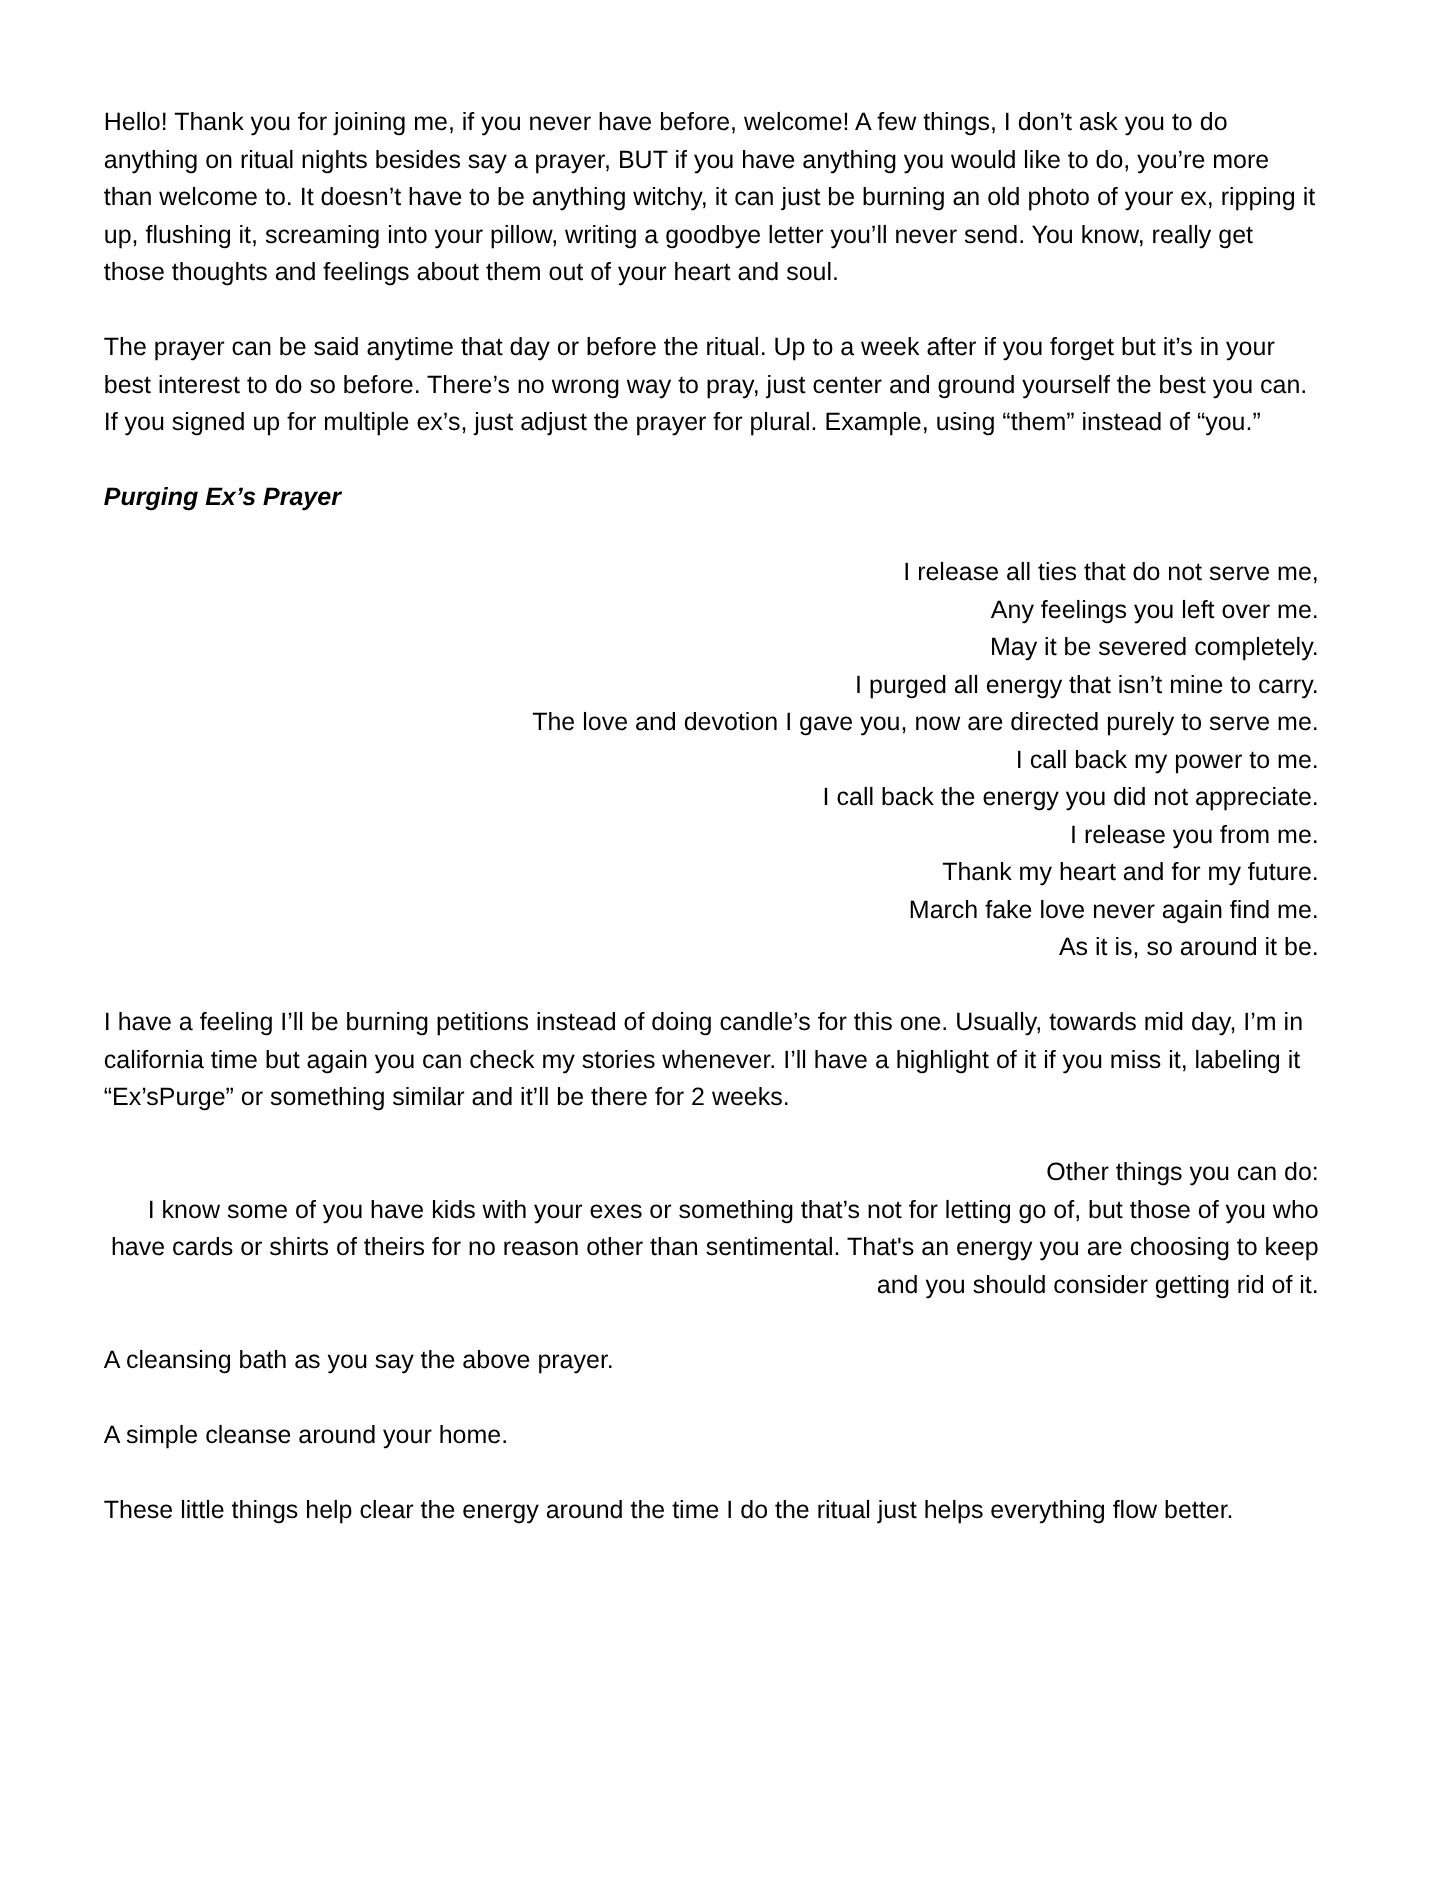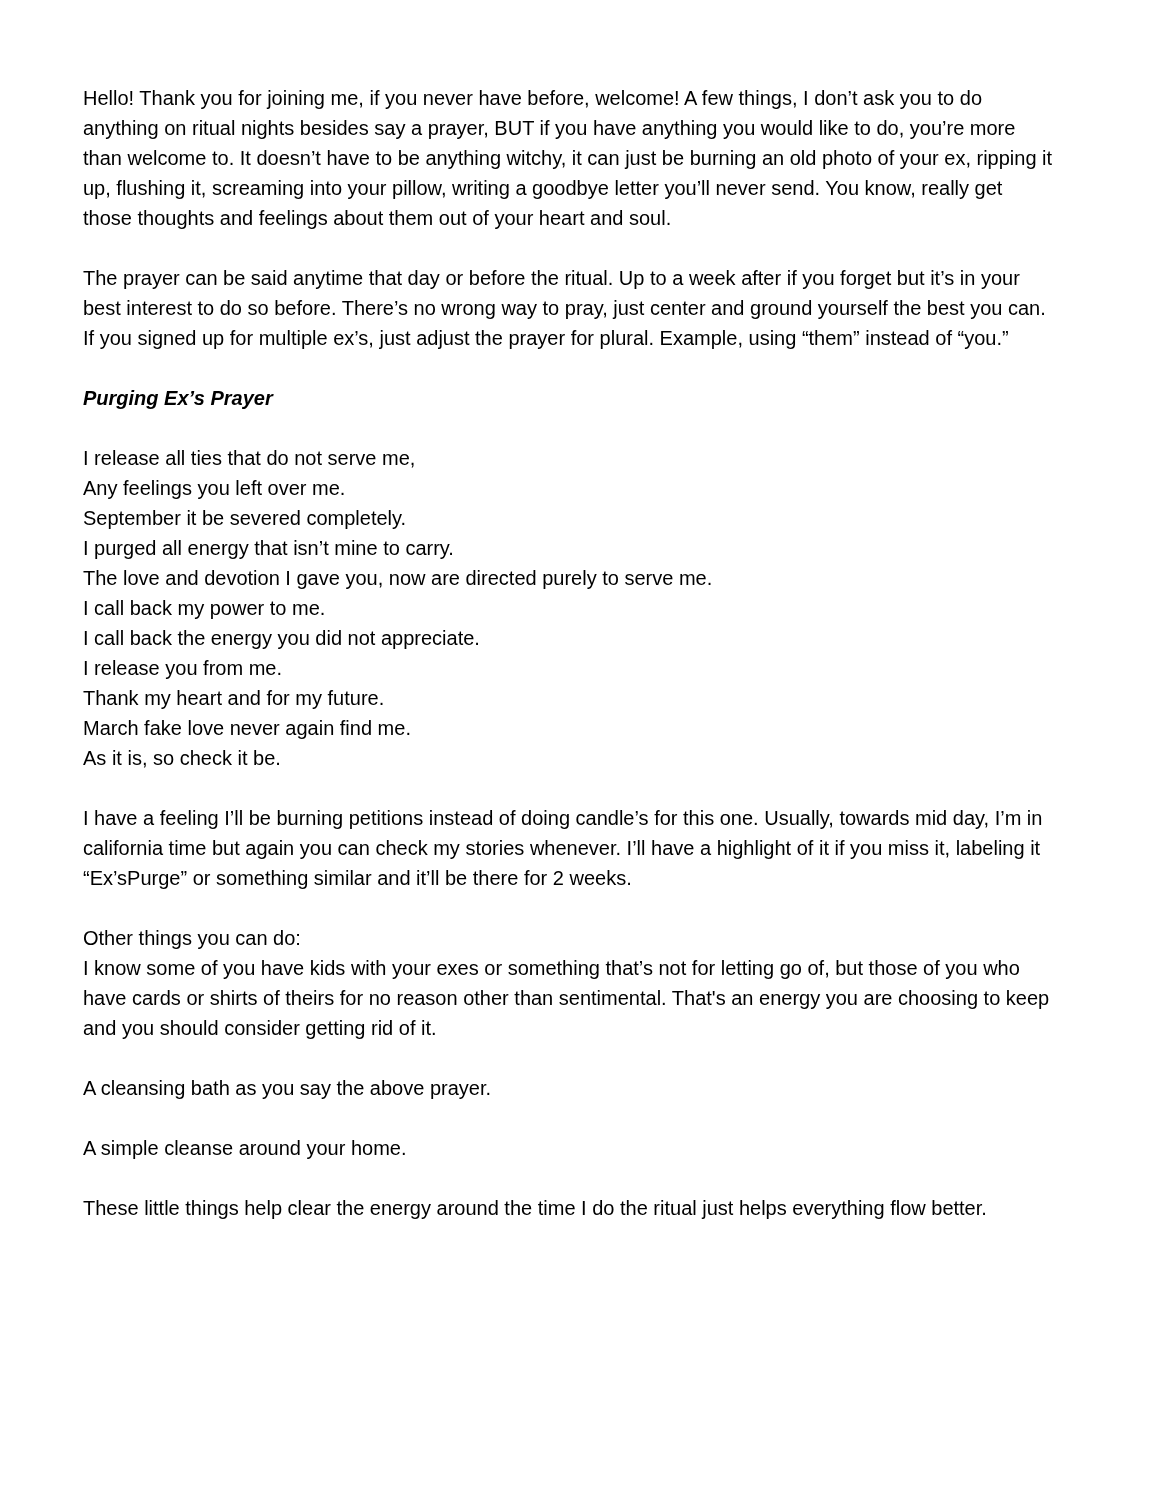--- a/index.html
+++ b/index.html
@@ -27,45 +27,46 @@
   .heading {
     margin: 0 0 30px 0;
     font-size: 20px;
     line-height: 30px;
     font-weight: 700;
     font-style: italic;
   }
   .line {
     font-size: 20px;
     line-height: 30px;
+    text-align: right;
   }
 </style>
 </head>
 <body style="background: rgb(255, 255, 255); color: rgb(0, 0, 0);">
 
 <div class="page">
 
   <p class="para">Hello! Thank you for joining me, if you never have before, welcome! A few things, I don’t ask you to do anything on ritual nights besides say a prayer, BUT if you have anything you would like to do, you’re more than welcome to. It doesn’t have to be anything witchy, it can just be burning an old photo of your ex, ripping it up, flushing it, screaming into your pillow, writing a goodbye letter you’ll never send. You know, really get those thoughts and feelings about them out of your heart and soul.</p>
 
   <p class="para">The prayer can be said anytime that day or before the ritual. Up to a week after if you forget but it’s in your best interest to do so before. There’s no wrong way to pray, just center and ground yourself the best you can. If you signed up for multiple ex’s, just adjust the prayer for plural. Example, using “them” instead of “you.”</p>
 
   <h2 class="heading">Purging Ex’s Prayer</h2>
 
   <div class="para">
     <div class="line">I release all ties that do not serve me,</div>
     <div class="line">Any feelings you left over me.</div>
-    <div class="line">September it be severed completely.</div>
+    <div class="line">May it be severed completely.</div>
     <div class="line">I purged all energy that isn’t mine to carry.</div>
     <div class="line">The love and devotion I gave you, now are directed purely to serve me.</div>
     <div class="line">I call back my power to me.</div>
     <div class="line">I call back the energy you did not appreciate.</div>
     <div class="line">I release you from me.</div>
     <div class="line">Thank my heart and for my future.</div>
     <div class="line">March fake love never again find me.</div>
-    <div class="line">As it is, so check it be.</div>
+    <div class="line">As it is, so around it be.</div>
   </div>
 
   <p class="para">I have a feeling I’ll be burning petitions instead of doing candle’s for this one. Usually, towards mid day, I’m in california time but again you can check my stories whenever. I’ll have a highlight of it if you miss it, labeling it “Ex’sPurge” or something similar and it’ll be there for 2 weeks.</p>
 
   <div class="para">
     <div class="line">Other things you can do:</div>
     <div class="line">I know some of you have kids with your exes or something that’s not for letting go of, but those of you who have cards or shirts of theirs for no reason other than sentimental. That's an energy you are choosing to keep and you should consider getting rid of it.</div>
   </div>
 
   <p class="para">A cleansing bath as you say the above prayer.</p>

